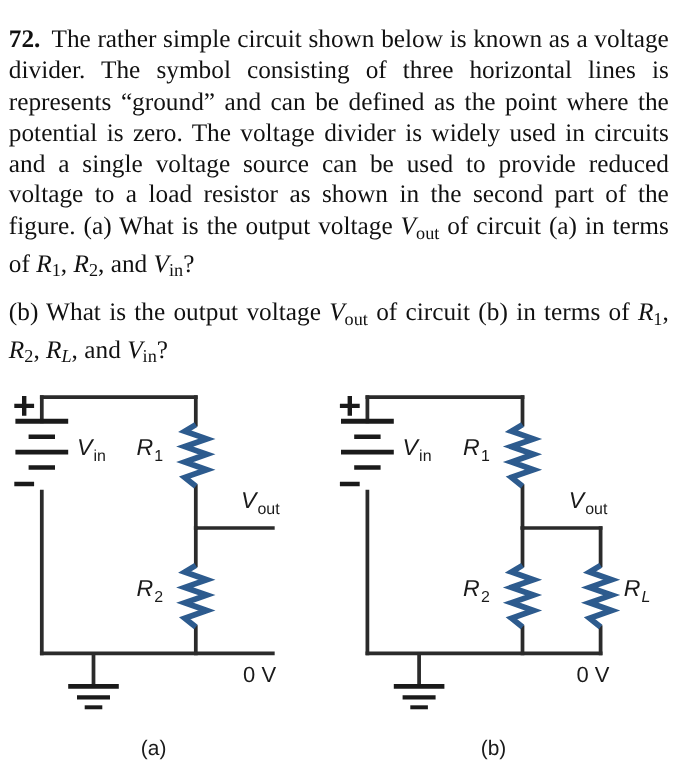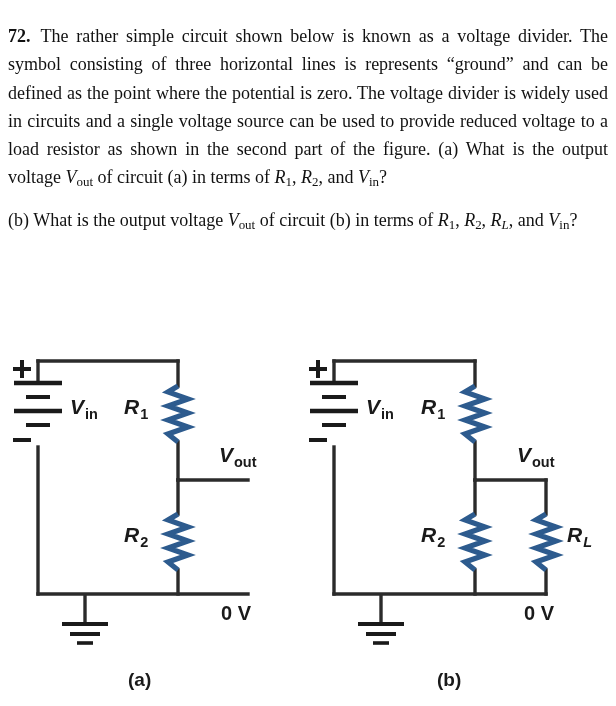--- a/index.html
+++ b/index.html
@@ -15,21 +15,21 @@
     color: #000000;
     overflow: hidden;
   }
 
   
   #problem-text {
     position: absolute;
     left: 8px;
     top: 22px;
     width: 600px;
-    font-size: 18px;
+    font-size: 23px;
     line-height: 28.3px;
     text-align: justify;
     text-justify: inter-word;
     color: #111111;
   }
   #problem-text .pnum {
     font-weight: bold;
   }
   #problem-text .gap {
     display: inline-block;
@@ -58,21 +58,20 @@
     vertical-align: -0.25em;
   }
 
   
   #figure-area {
     position: absolute;
     left: 0;
     top: 352px;
     width: 616px;
     height: 354px;
-    font-weight: bold;
   }
   #figure-svg {
     display: block;
   }
   .fig-caption {
     font-family: "Liberation Sans", "DejaVu Sans", sans-serif;
     font-size: 19px;
     fill: #1a1a1a;
   }
   .cktlabel {

